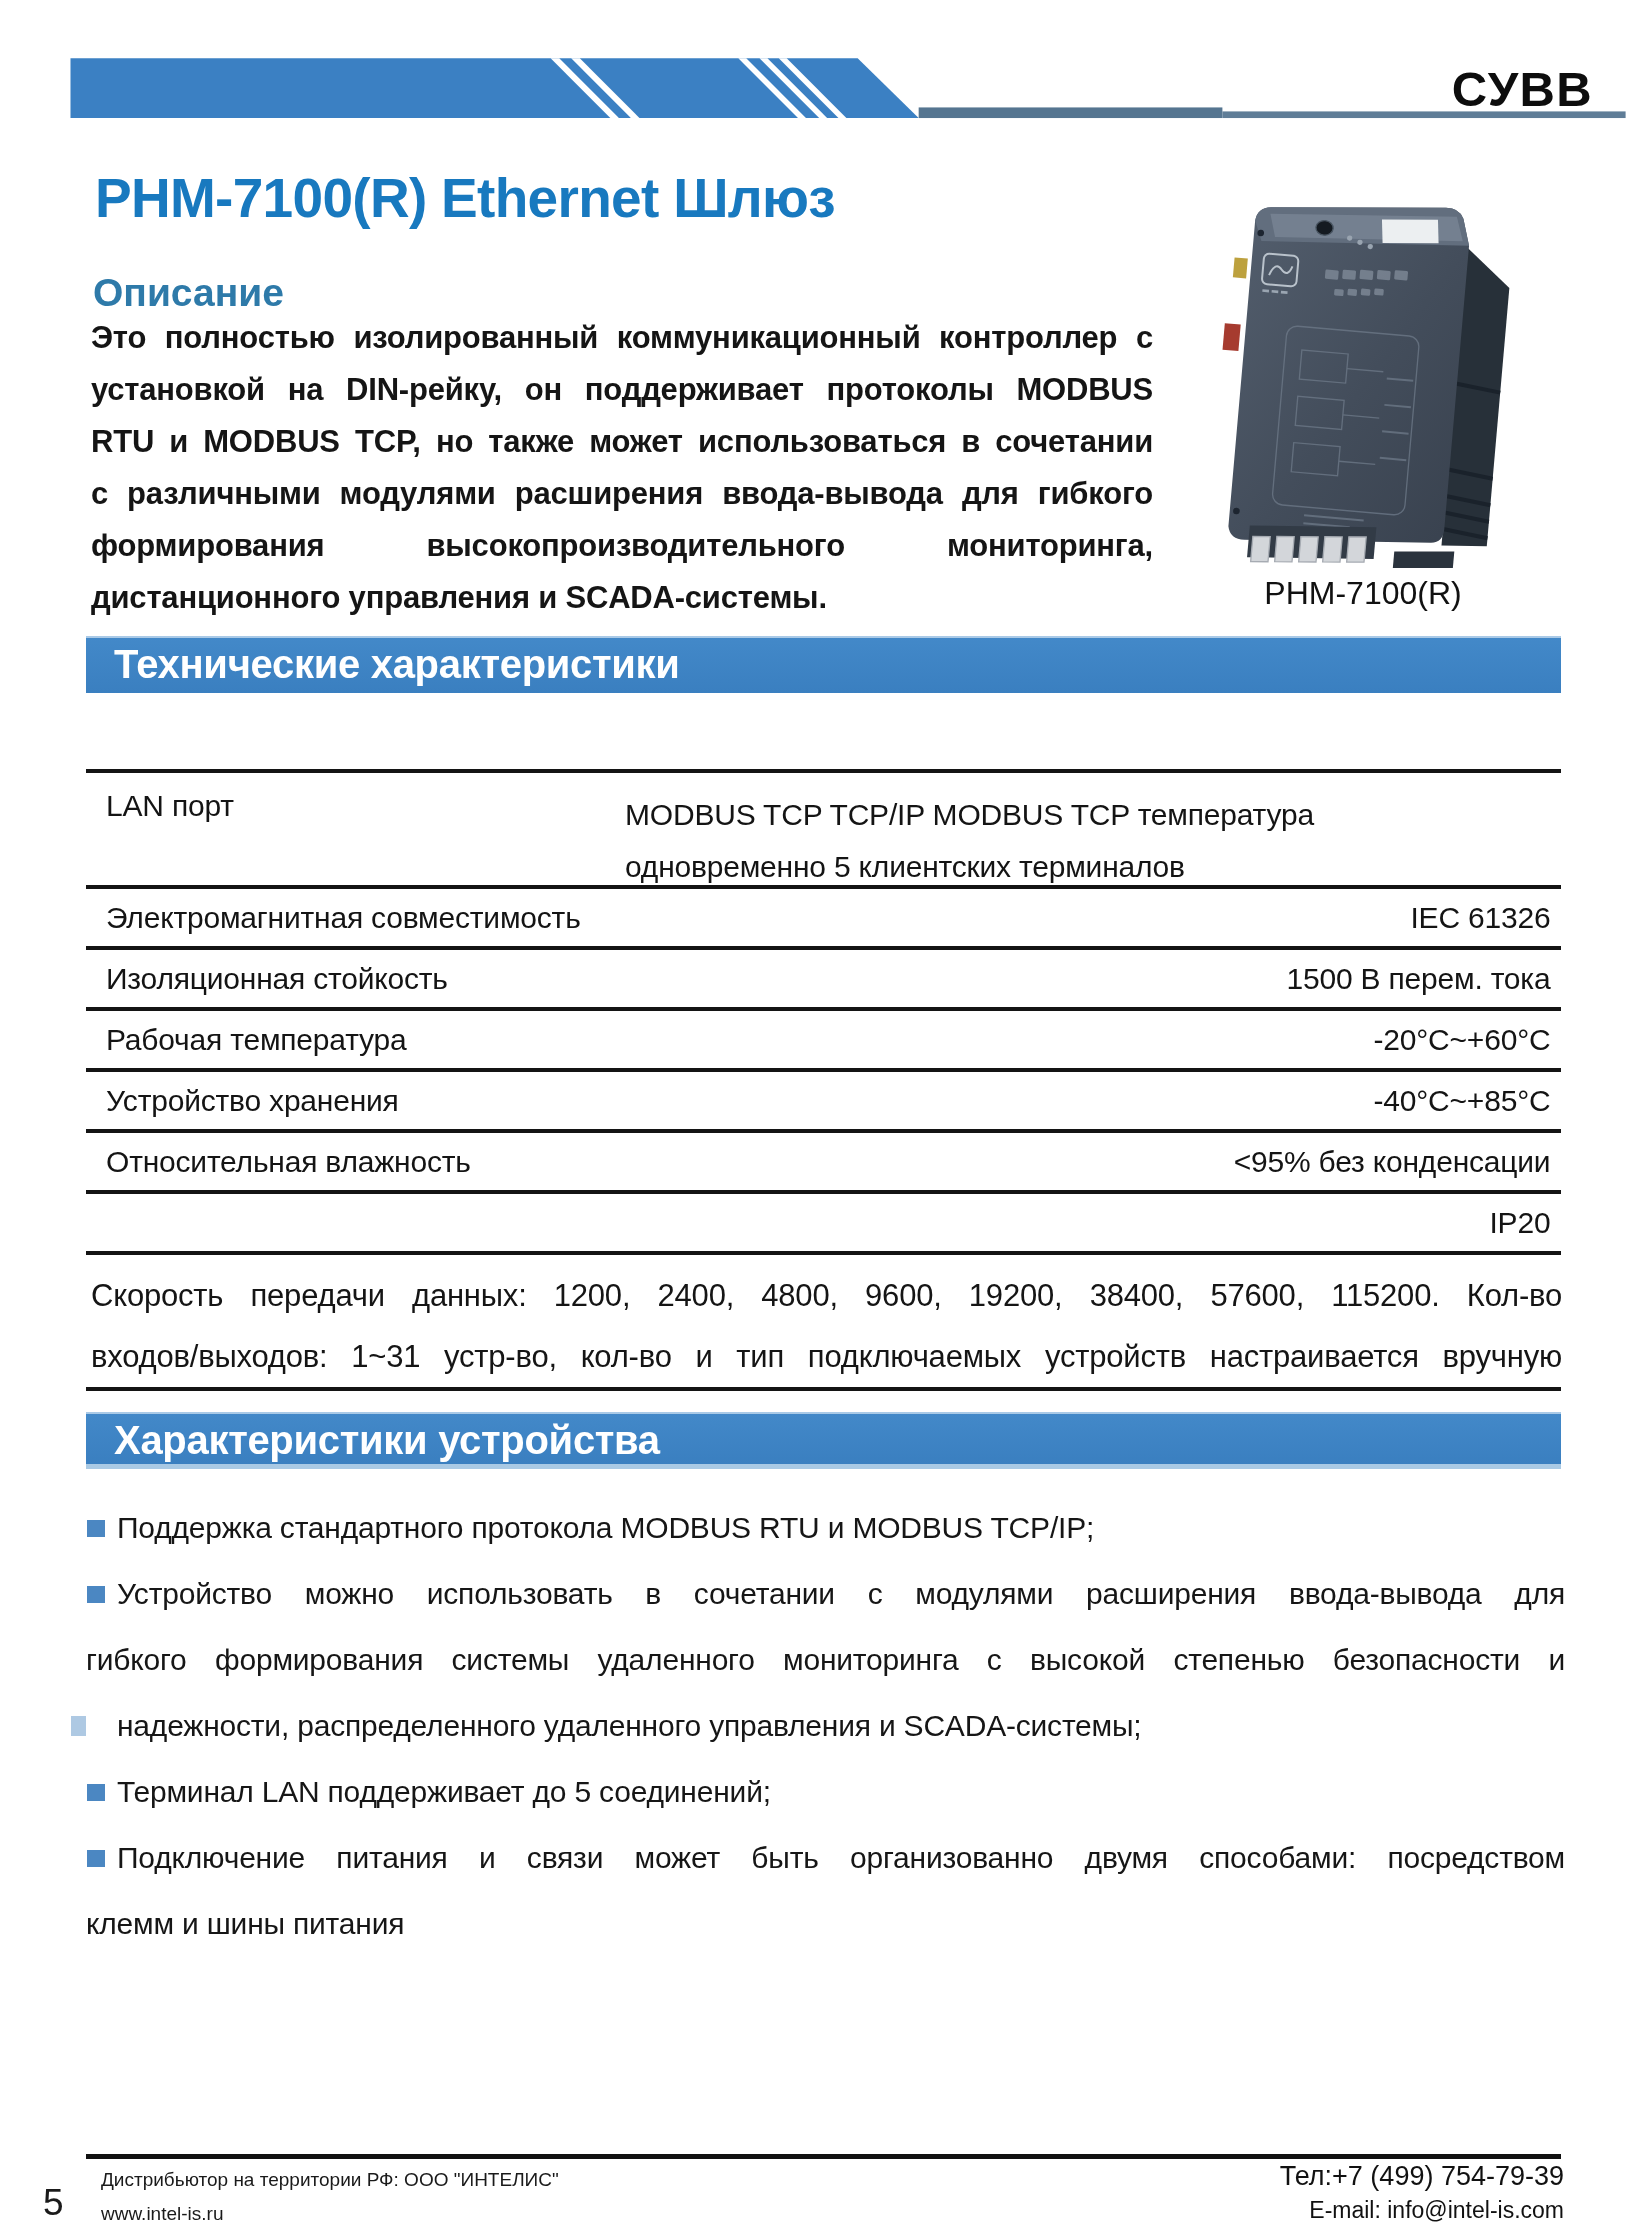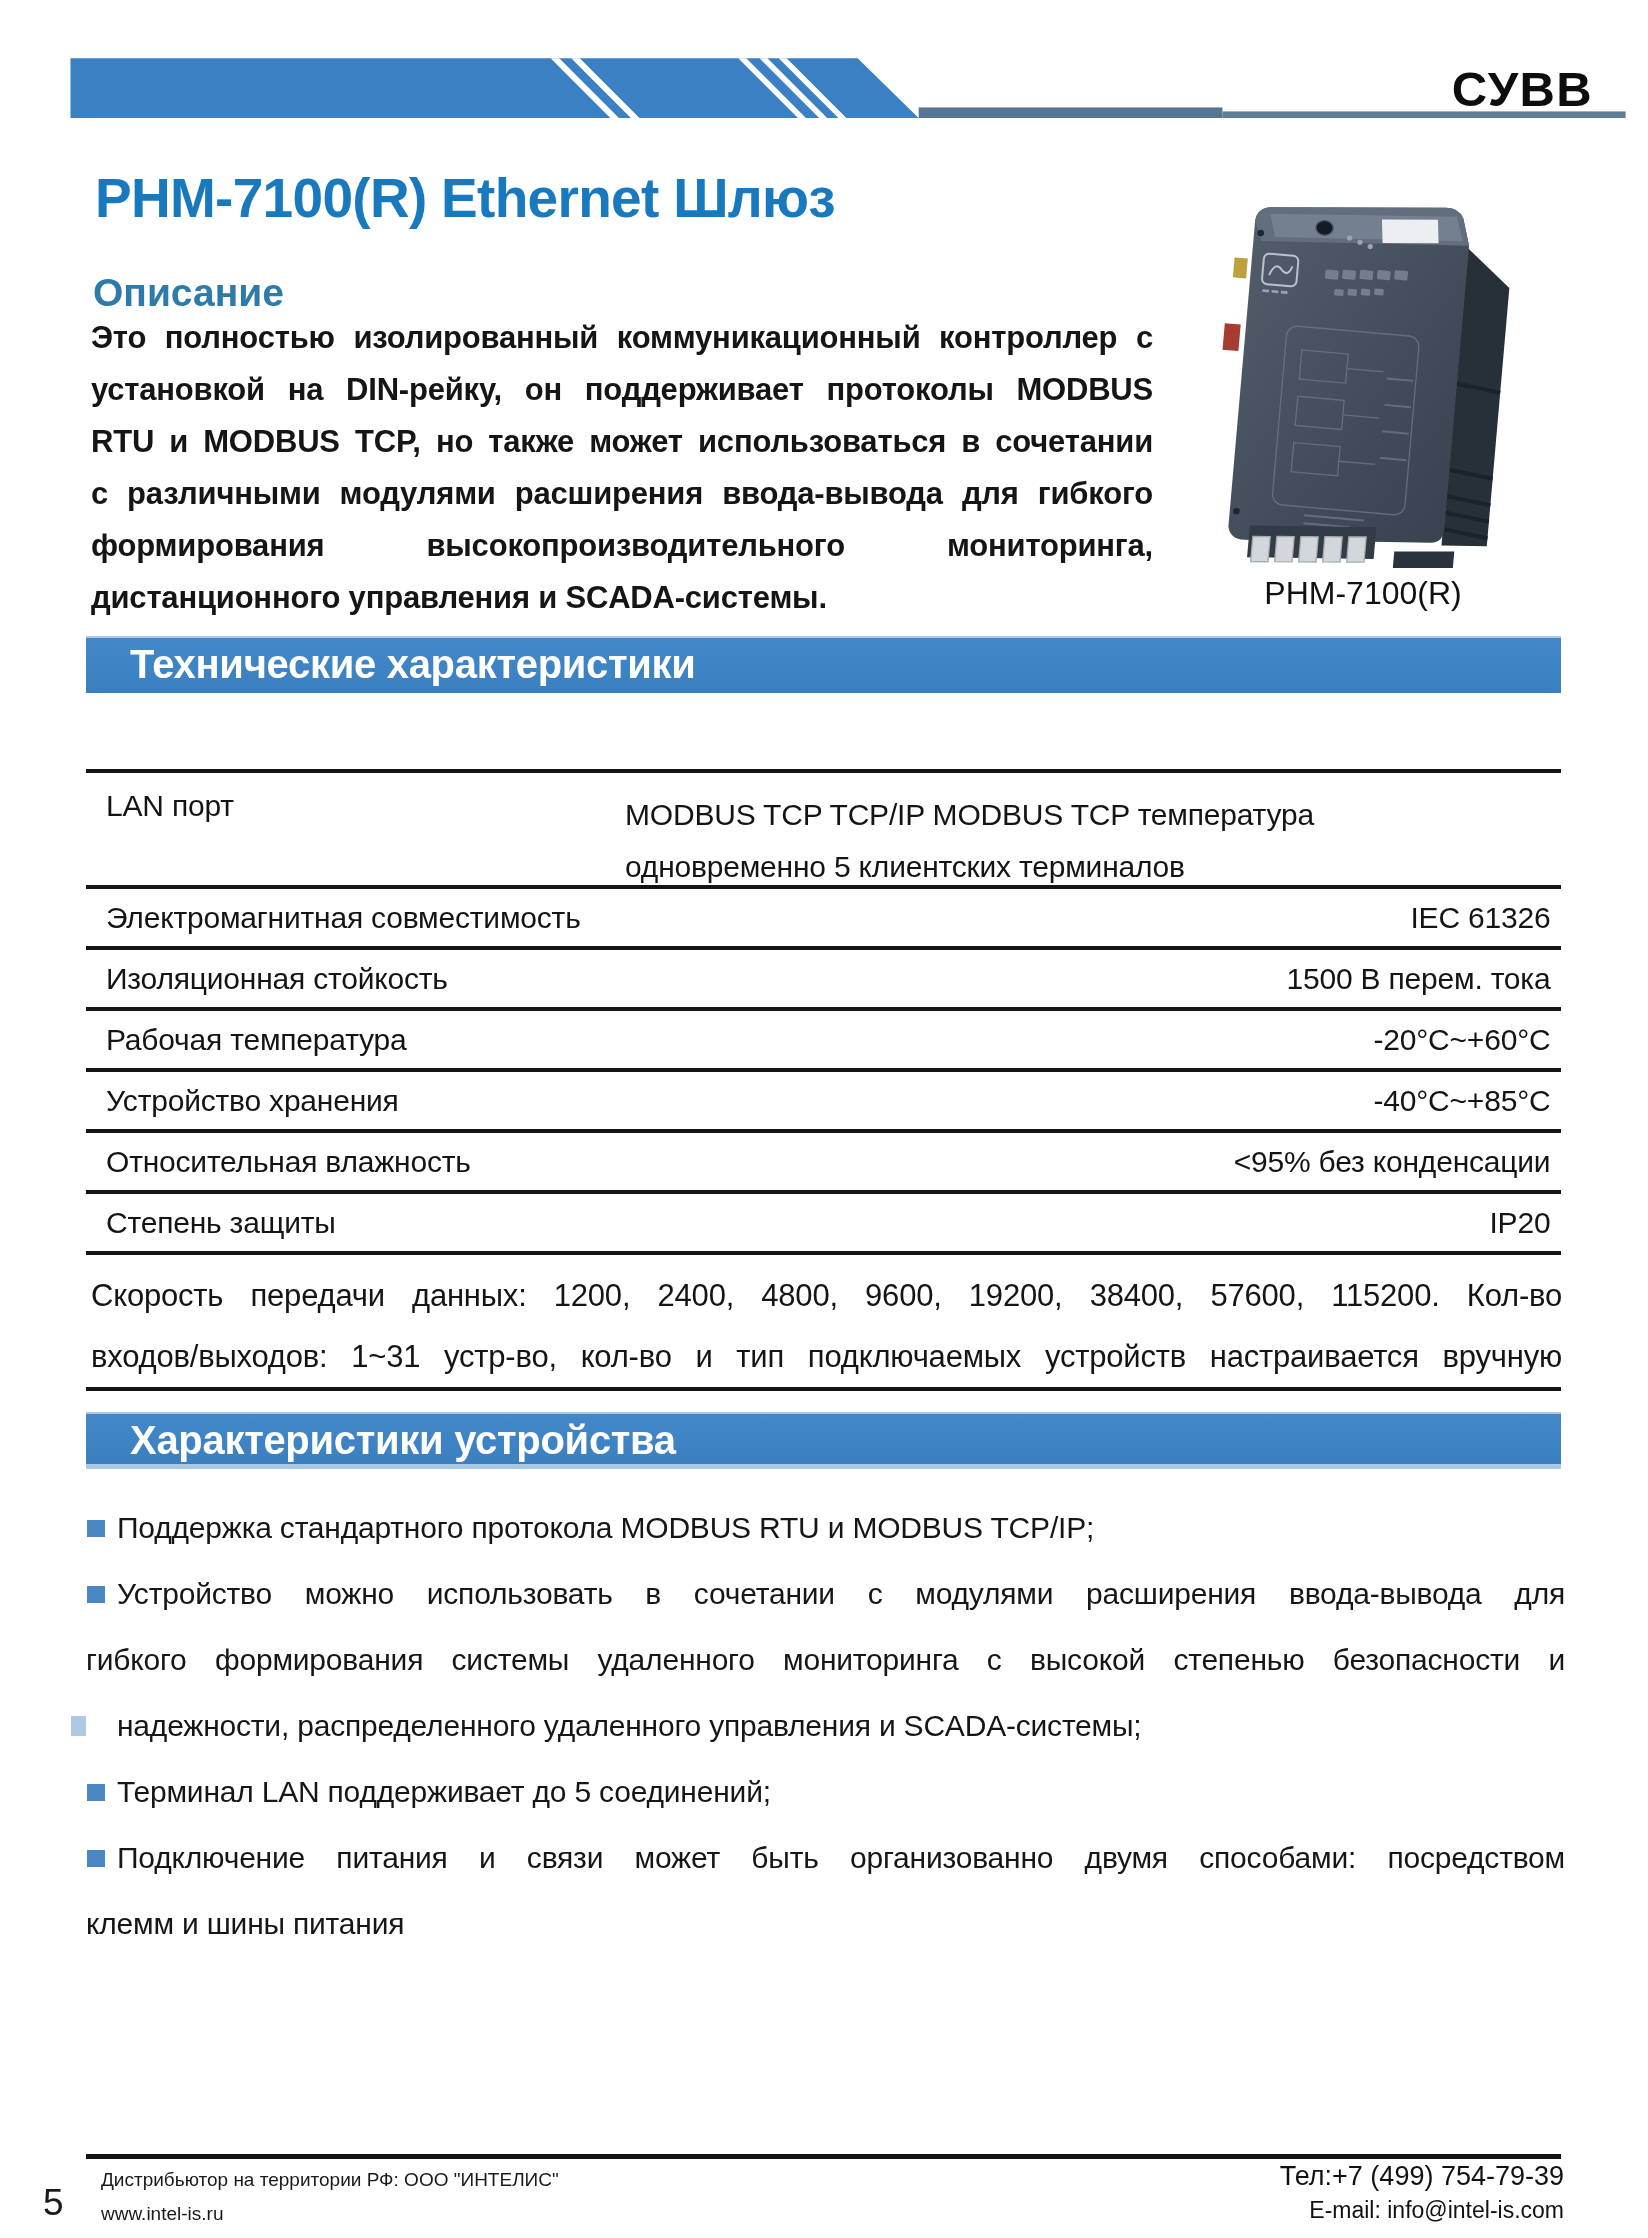--- a/index.html
+++ b/index.html
@@ -24,21 +24,21 @@
 
   
   .figure{position:absolute;left:1190px;top:176px;width:346px;}
   .figure-caption{margin-top:5.3px;text-align:center;font-size:32px;color:#111;}
 
   
   .section-bar{position:absolute;left:86px;width:1475px;height:57px;
                background:linear-gradient(#4389c9,#3a7fc0);
                box-shadow:inset 0 2px 0 rgba(255,255,255,.55);
                color:#ffffff;font-size:40px;font-weight:700;line-height:57px;
-               padding-left:44px;box-sizing:border-box;letter-spacing:-0.3px;}
+               padding-left:28px;box-sizing:border-box;letter-spacing:-0.3px;}
   .bar1{top:636px;}
   .bar2{top:1412px;border-bottom:5.3px solid #a9c9e4;}
 
   
   .spec-table{position:absolute;left:86px;top:722px;width:1475px;
               border-top:4.7px solid #141414;font-size:30px;color:#141414;margin-top:47px;}
   .spec-row{display:flex;align-items:center;height:57px;border-bottom:4px solid #141414;}
   .spec-row.tall{height:112px;align-items:flex-start;}
   .spec-label{width:539px;padding-left:20px;letter-spacing:-0.2px;box-sizing:border-box;}
   .spec-row.tall .spec-label{padding-top:16px;}
@@ -217,21 +217,20 @@
       </div>
       <div class="spec-row">
         <div class="spec-label">Устройство хранения</div>
         <div class="spec-value">-40°C~+85°C</div>
       </div>
       <div class="spec-row">
         <div class="spec-label">Относительная влажность</div>
         <div class="spec-value">&lt;95% без конденсации</div>
       </div>
       <div class="spec-row">
-        <div class="spec-label">Степень защиты</div>
         <div class="spec-value">IP20</div>
       </div>
     </div>
   <div class="speed-note">
       <div class="tline fill">Скорость передачи данных: 1200, 2400, 4800, 9600, 19200, 38400, 57600, 115200. Кол-во</div>
       <div class="tline fill">входов/выходов: 1~31 устр-во, кол-во и тип подключаемых устройств настраивается вручную</div>
     </div>
   <div class="rule2"></div>
 
   <div class="section-bar bar2">Характеристики устройства</div>

